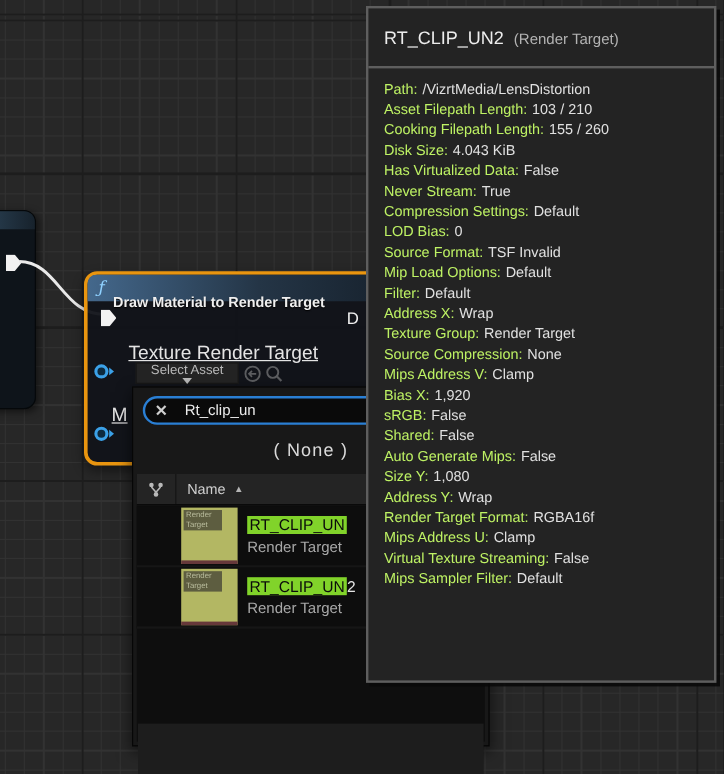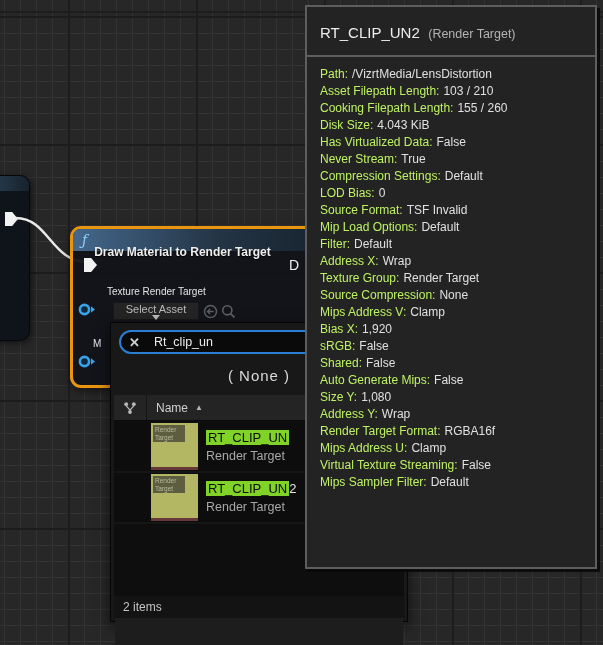--- a/index.html
+++ b/index.html
@@ -45,21 +45,21 @@
     position:absolute;top:0;left:0;right:0;height:22px;
     background:linear-gradient(90deg,#44688c 0%,#243546 50%,#131c26 100%);
     border-radius:7px 7px 0 0;display:flex;align-items:center;padding-left:9px;
   }
   .fn-glyph{font-family:"DejaVu Serif",serif;font-style:italic;color:#8fd1ff;
     font-size:14px;margin-right:7px;line-height:1;}
   .node-title{color:#efefef;font-size:12px;font-weight:bold;
     text-shadow:0 1px 1px #000;white-space:nowrap;margin-top:24px;}
   .node-exec-in{position:absolute;left:11px;top:29px;}
   .partial-d{position:absolute;left:216px;top:28px;color:#f0f0f0;font-size:14px;}
-  .pin-label{position:absolute;color:#e4e4e4;font-size:10px;white-space:nowrap;}
+  .pin-label{position:absolute;color:#e4e4e4;font-size:16px;white-space:nowrap;text-decoration:underline;}
   .obj-pin{position:absolute;width:18px;height:13px;}
   .select-asset{
     position:absolute;left:40px;top:73px;width:86px;height:18px;
     background:#242424;border:1px solid #171717;color:#b9b9b9;font-size:11px;
     display:flex;align-items:center;justify-content:space-between;padding:0 6px;flex-direction:column;
   }
   .caret-down{width:0;height:0;border-left:4px solid transparent;
     border-right:4px solid transparent;border-top:5px solid #b9b9b9;}
   .mini-icon{position:absolute;width:15px;height:15px;opacity:.55;}
   
@@ -212,23 +212,20 @@
               <div class="thumb-label">Render Target</div>
               <div class="thumb-strip"></div>
             </div>
             <div class="row-text">
               <div class="row-title"><span class="hl">RT_CLIP_UN</span><span class="suffix">2</span></div>
               <div class="row-sub">Render Target</div>
             </div>
           </div>
         </div>
       <div class="empty-area"></div>
-      <div class="picker-footer">
-        <span class="footer-count">2 items</span>
-      </div>
     </div>
   </div>
 
   <div class="tooltip">
     <div class="tt-title-block">
       <span class="tt-title">RT_CLIP_UN2</span>
       <span class="tt-subtitle">(Render Target)</span>
     </div>
     <div class="tt-sep"></div>
     <div class="tt-body" id="tooltip-props">

